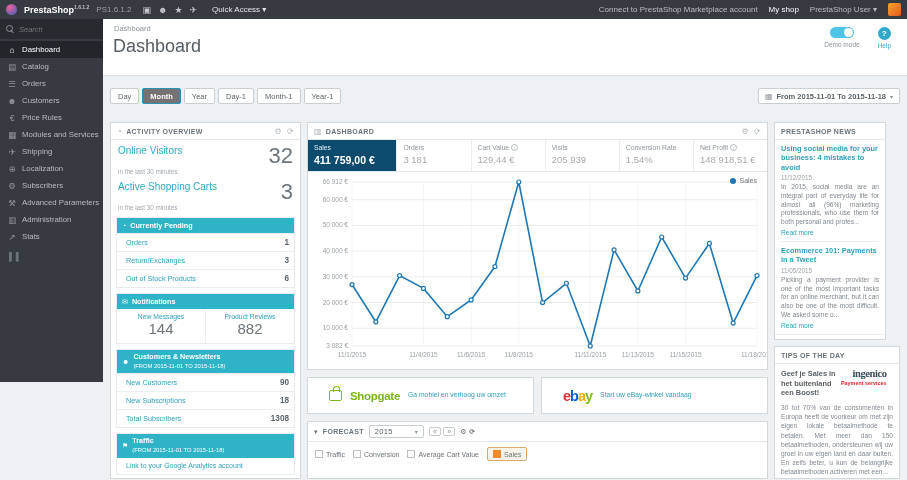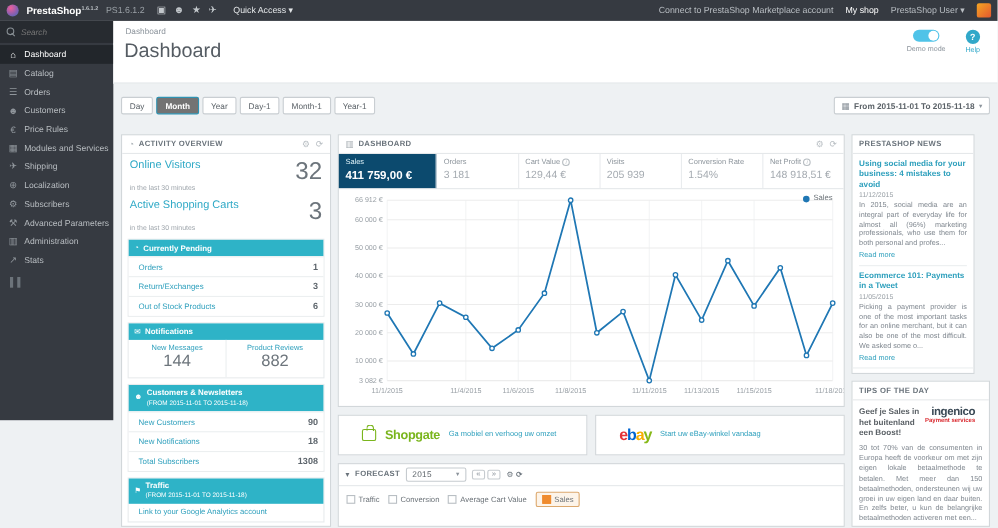--- a/index.html
+++ b/index.html
@@ -133,21 +133,21 @@
   .news-text{font-size:6.6px;color:#808890;line-height:1.35;text-align:justify;}
   .read-more{font-size:6.6px;color:#2fa0bd;margin:2px 0 5px 0;cursor:pointer;}
   .news-sep{border-top:1px solid #eceff0;margin:2px 0 4px 0;}
   .find-more{border-top:1px solid #eceff0;text-align:center;font-size:7.2px;color:#2fa0bd;padding:5px 0;cursor:pointer;}
 
   
   .tips-body{padding:5px 6px;}
   .tips-top{display:flex;justify-content:flex-start;gap:4px;}
   .tips-heading{font-size:7.4px;font-weight:bold;color:#5b6166;width:56px;line-height:1.3;}
   .ingenico{text-align:right;}
-  .ing-name{font-size:10.5px;font-weight:bold;color:#3b4a56;letter-spacing:-.4px;line-height:1;}
+  .ing-name{font-size:10.5px;font-weight:bold;color:#3b4a56;letter-spacing:-.4px;line-height:1;font-family:Liberation Serif, serif;}
   .ing-sub{font-size:5.4px;color:#d9262c;font-weight:bold;}
   .tips-text{font-size:6.6px;color:#808890;line-height:1.4;margin-top:5px;text-align:justify;}
 </style>
 </head>
 <body>
 
 <div id="topbar">
   <div class="tb-left">
     <span class="logo-circle"></span>
     <span class="brand"><span>PrestaShop</span><sup>1.6.1.2</sup></span>
@@ -321,21 +321,21 @@
       <span class="ao-shead-col">
         <span>Customers &amp; Newsletters</span><br>
         <span class="ao-sub">(FROM 2015-11-01 TO 2015-11-18)</span>
       </span>
     </div>
     <div class="ao-row">
         <span class="lbl">New Customers</span>
         <span class="val">90</span>
       </div>
     <div class="ao-row">
-        <span class="lbl">New Notifications</span>
+        <span class="lbl">New Subscriptions</span>
         <span class="val">18</span>
       </div>
     <div class="ao-row">
         <span class="lbl">Total Subscribers</span>
         <span class="val">1308</span>
       </div>
   </div>
 
   <div class="ao-section">
     <div class="ao-shead">

